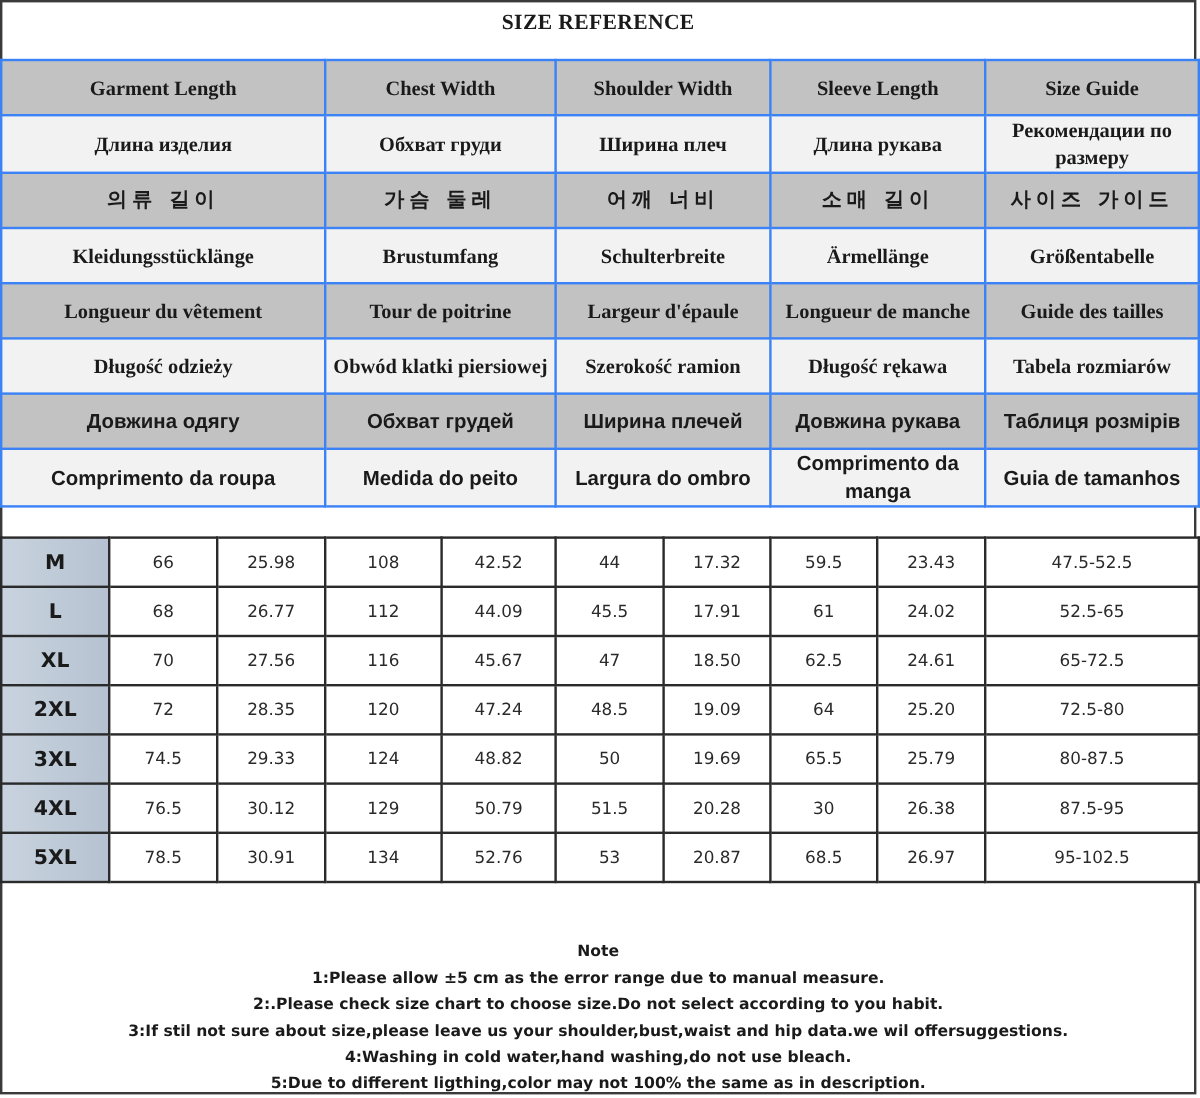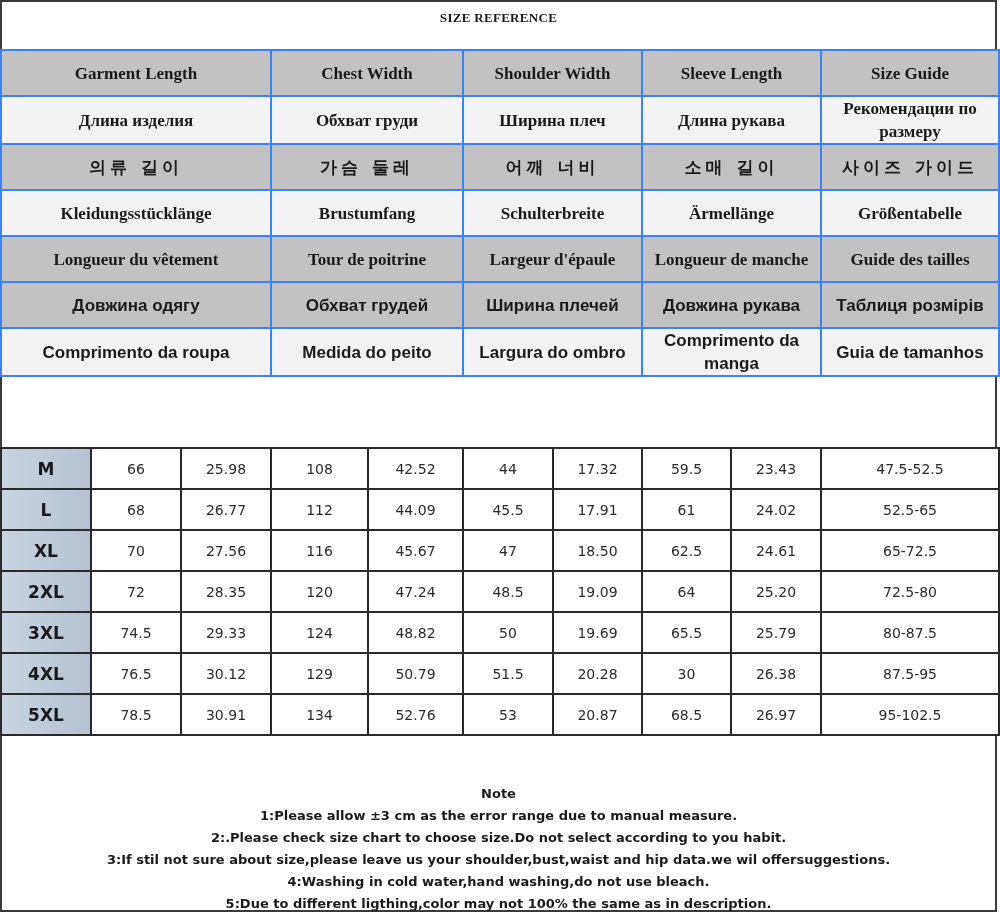--- a/index.html
+++ b/index.html
@@ -1,18 +1,18 @@
 <!DOCTYPE html>
 <html><head>
 <meta charset="utf-8">
 <style>
   html, body { margin:0; padding:0; background:#ffffff; }
   body { width:1000px; height:915px; position:relative; overflow:hidden; font-family:"DejaVu Serif", serif; color:#1a1a1a; }
   .frame { position:absolute; left:0; top:0; width:997px; height:912px; border:2px solid #3a3a3a; box-sizing:border-box; }
-  .title { position:absolute; left:0; top:0; width:997px; height:36px; display:flex; align-items:center; justify-content:center; font-family:"Liberation Serif", serif; font-weight:bold; font-size:13px; letter-spacing:0.3px; }
+  .title { position:absolute; left:0; top:0; width:997px; height:36px; display:flex; align-items:center; justify-content:center; font-family:"Liberation Serif", serif; font-weight:bold; font-size:18px; letter-spacing:0.3px; }
   table.labels { position:absolute; left:0; top:49px; border-collapse:collapse; table-layout:fixed; width:998px; }
   table.labels td { border:2px solid #3b82f6; height:46px; text-align:center; vertical-align:middle; padding:0 4px; font-weight:bold; font-size:17px; line-height:23px; box-sizing:border-box; }
   tr.dark td { background:#c2c2c2; }
   tr.light td { background:#f2f2f2; }
   .serif td { font-family:"Liberation Serif", serif; font-size:18px; }
   .sans td { font-family:"Liberation Sans", sans-serif; font-size:17px;margin-top:47px; }
   .korean td { font-family:"DejaVu Sans", sans-serif; font-size:18px; letter-spacing:4px; font-weight:normal; }
   table.data { position:absolute; left:0; top:447px; border-collapse:collapse; table-layout:fixed; width:998px; }
   table.data td { border:2px solid #2a2a2a; text-align:center; vertical-align:middle; font-family:"DejaVu Sans", sans-serif; font-size:14px; color:#2a2a2a; padding:0; box-sizing:border-box; }
   table.data tr.hdr td { background:#d8dde4; height:45px; font-size:17px; color:#2c2c2c; }
@@ -65,20 +65,27 @@
     <td>Ärmellänge</td>
     <td>Größentabelle</td>
   </tr>
   <tr class="dark serif">
     <td>Longueur du vêtement</td>
     <td>Tour de poitrine</td>
     <td>Largeur d'épaule</td>
     <td>Longueur de manche</td>
     <td>Guide des tailles</td>
   </tr>
+  <tr class="light serif">
+    <td>Długość odzieży</td>
+    <td>Obwód klatki piersiowej</td>
+    <td>Szerokość ramion</td>
+    <td>Długość rękawa</td>
+    <td>Tabela rozmiarów</td>
+  </tr>
   <tr class="dark sans">
     <td>Довжина одягу</td>
     <td>Обхват грудей</td>
     <td>Ширина плечей</td>
     <td>Довжина рукава</td>
     <td>Таблиця розмірів</td>
   </tr>
   <tr class="light sans">
     <td>Comprimento da roupa</td>
     <td>Medida do peito</td>
@@ -185,18 +192,18 @@
     <td>20.87</td>
     <td>68.5</td>
     <td>26.97</td>
     <td>95-102.5</td>
   </tr>
 </tbody>
   </table>
 
 <div class="notes">
   <div>Note</div>
-  <div>1:Please allow ±3 cm as the error range due to manual measure.</div>
+  <div>1:Please allow ±5 cm as the error range due to manual measure.</div>
   <div>2:.Please check size chart to choose size.Do not select according to you habit.</div>
   <div>3:If stil not sure about size,please leave us your shoulder,bust,waist and hip data.we wil offersuggestions.</div>
   <div>4:Washing in cold water,hand washing,do not use bleach.</div>
   <div>5:Due to different ligthing,color may not 100% the same as in description.</div>
 </div>
 
 </body></html>

